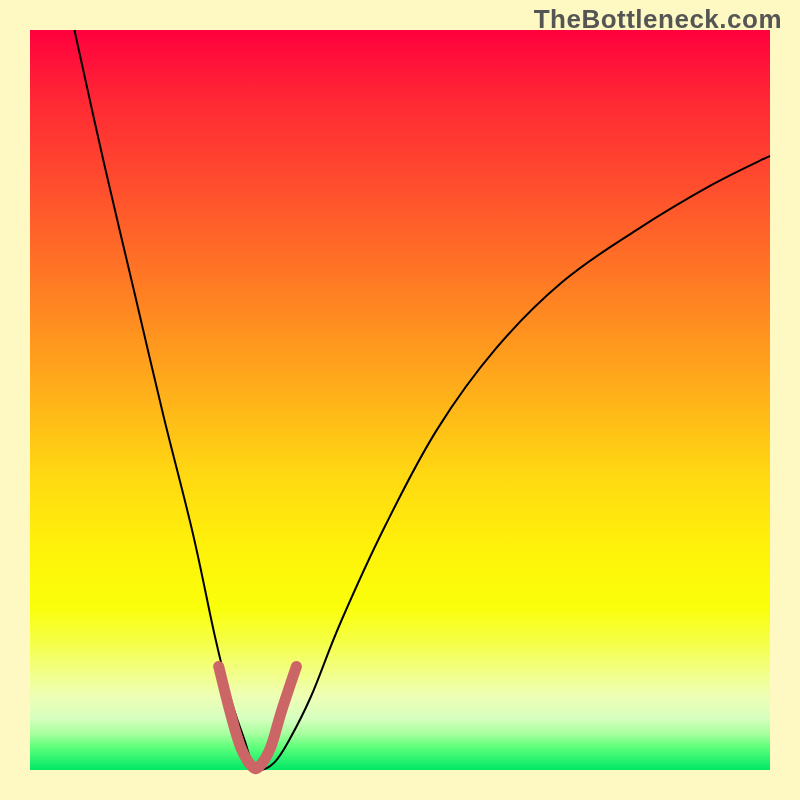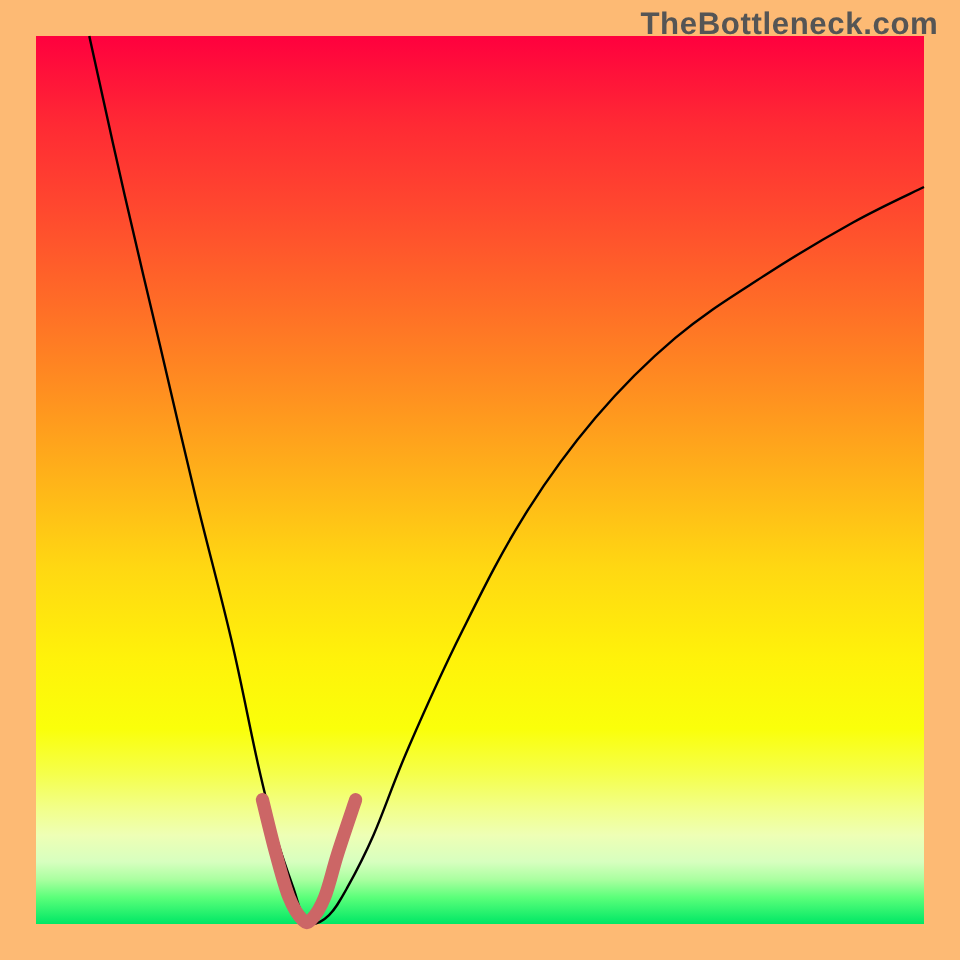--- a/index.html
+++ b/index.html
@@ -1,20 +1,20 @@
 <!DOCTYPE html>
 <html><head>
 <meta charset="utf-8">
 <style>
   * { margin: 0; padding: 0; box-sizing: border-box; }
   html, body { width: 800px; height: 800px; overflow: hidden; background: #000; }
   .outer {
     width: 800px;
     height: 800px;
-    background: #fdba74;
+    background: #fef9c3;
     position: relative;
   }
   .watermark {
     position: absolute;
     top: 4px;
     right: 18px;
     font-family: Arial, Helvetica, sans-serif;
     font-size: 26px;
     font-weight: 600;
     color: #555;

